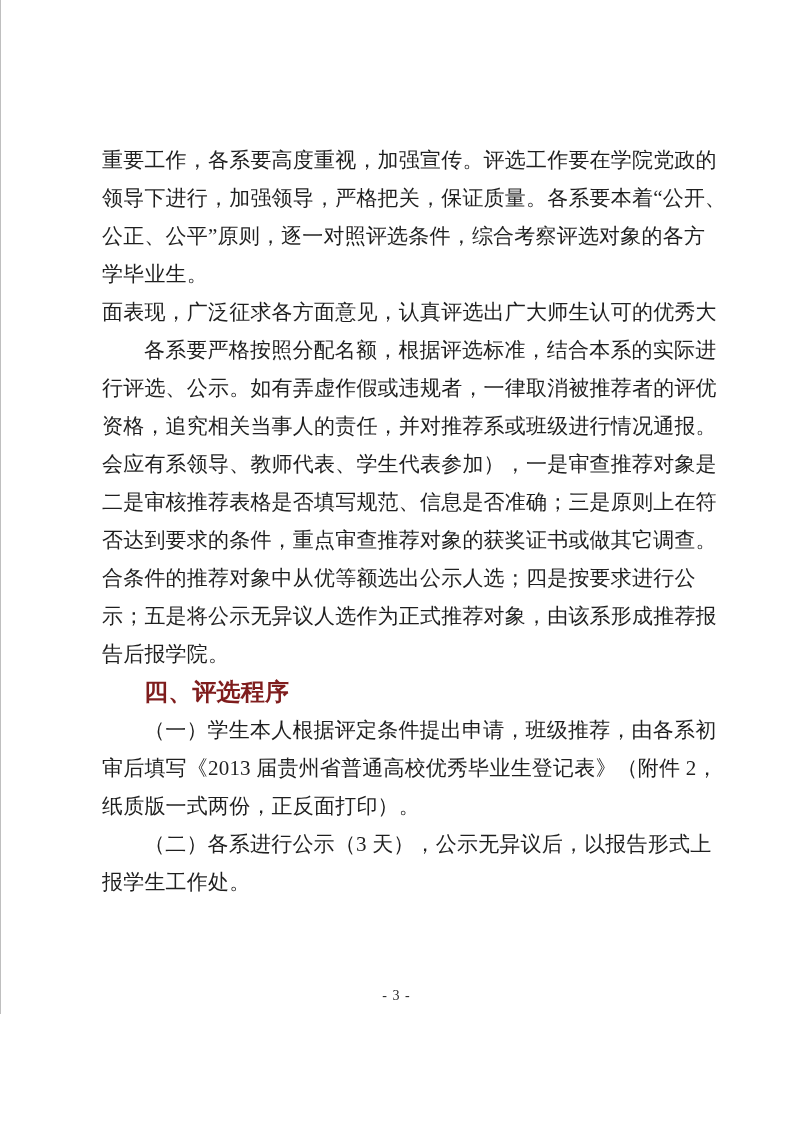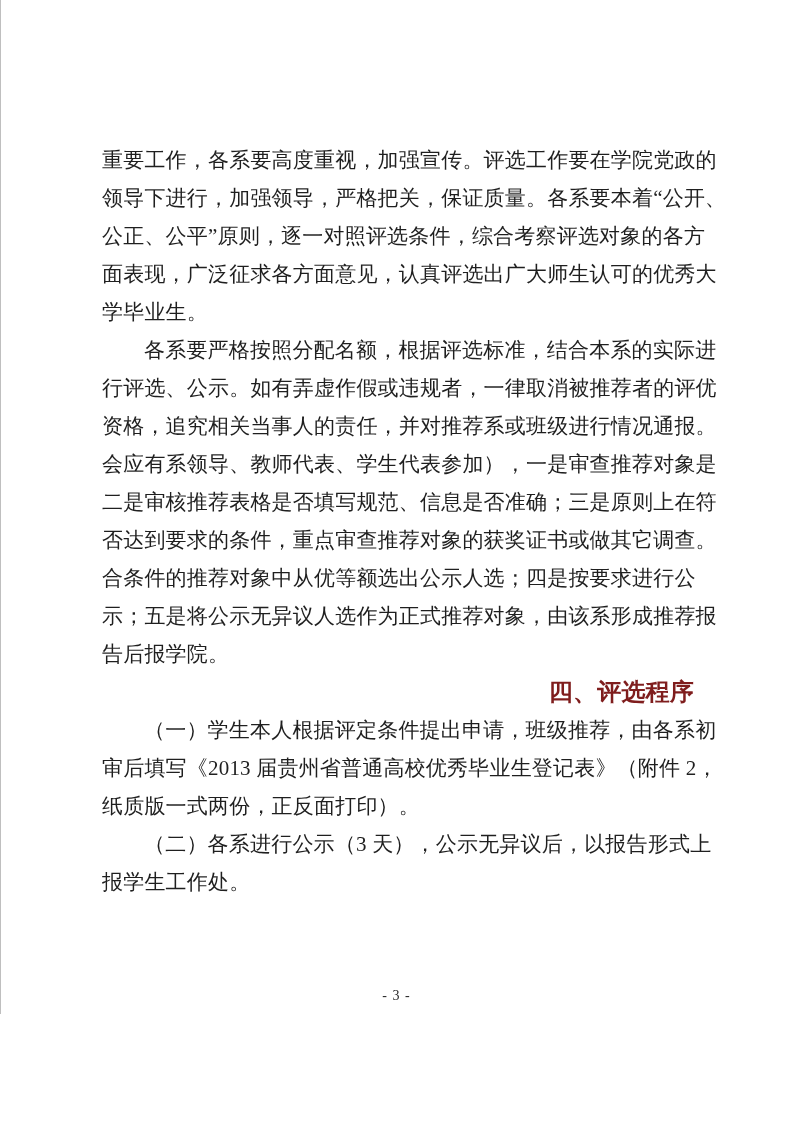--- a/index.html
+++ b/index.html
@@ -34,21 +34,20 @@
     font-size: 21px;
     line-height: 38px;
   }
   .line {
     height: 38px;
     white-space: nowrap;
     letter-spacing: 0.2px;
   }
   .indent {
     text-indent: 42px;
-    text-align: right;
   }
   .heading {
     font-family: "Liberation Sans", sans-serif;
     font-weight: bold;
     font-size: 24px;
     color: #7f1d1d;
   }
   .footer {
     position: absolute;
     left: 0;
@@ -63,22 +62,22 @@
 </style>
 </head>
 <body>
 
 <div class="page">
   <div class="scan-edge"></div>
   <div class="content" id="content">
       <div class="line">重要工作，各系要高度重视，加强宣传。评选工作要在学院党政的</div>
       <div class="line">领导下进行，加强领导，严格把关，保证质量。各系要本着“公开、</div>
       <div class="line">公正、公平”原则，逐一对照评选条件，综合考察评选对象的各方</div>
+      <div class="line">学毕业生。</div>
       <div class="line">面表现，广泛征求各方面意见，认真评选出广大师生认可的优秀大</div>
-      <div class="line">学毕业生。</div>
       <div class="line indent">各系要严格按照分配名额，根据评选标准，结合本系的实际进</div>
       <div class="line">行评选、公示。如有弄虚作假或违规者，一律取消被推荐者的评优</div>
       <div class="line">资格，追究相关当事人的责任，并对推荐系或班级进行情况通报。</div>
       <div class="line">会应有系领导、教师代表、学生代表参加），一是审查推荐对象是</div>
       <div class="line">二是审核推荐表格是否填写规范、信息是否准确；三是原则上在符</div>
       <div class="line">否达到要求的条件，重点审查推荐对象的获奖证书或做其它调查。</div>
       <div class="line">合条件的推荐对象中从优等额选出公示人选；四是按要求进行公</div>
       <div class="line">示；五是将公示无异议人选作为正式推荐对象，由该系形成推荐报</div>
       <div class="line">告后报学院。</div>
       <div class="line indent heading">四、评选程序</div>

